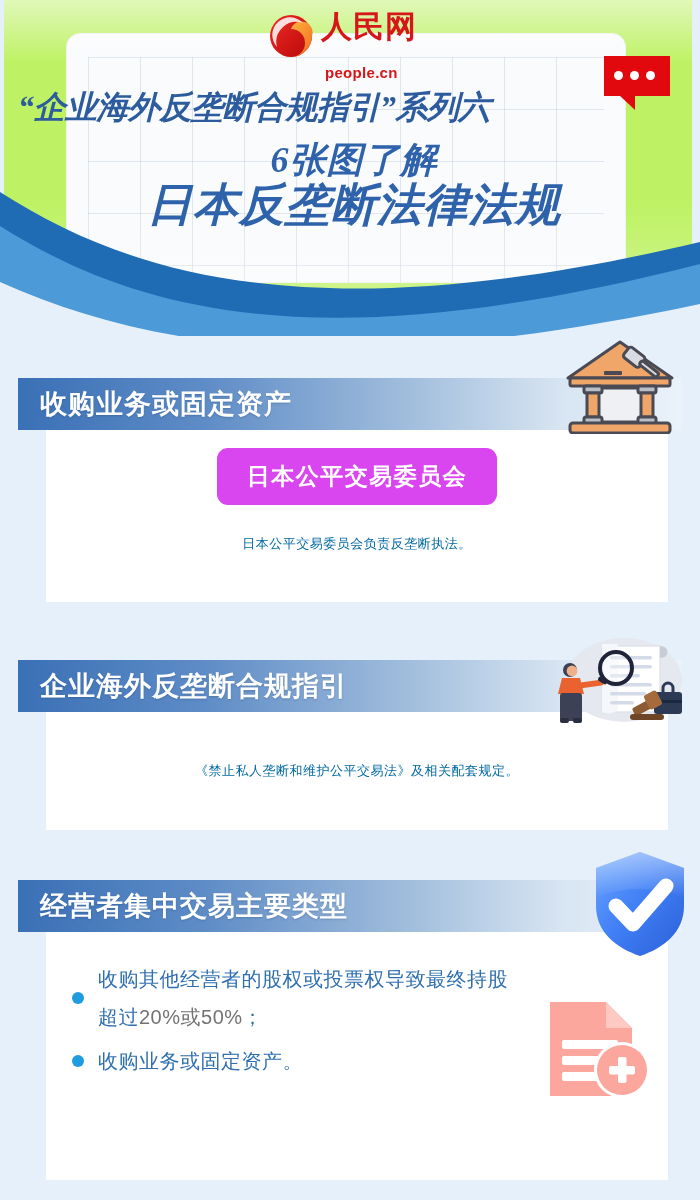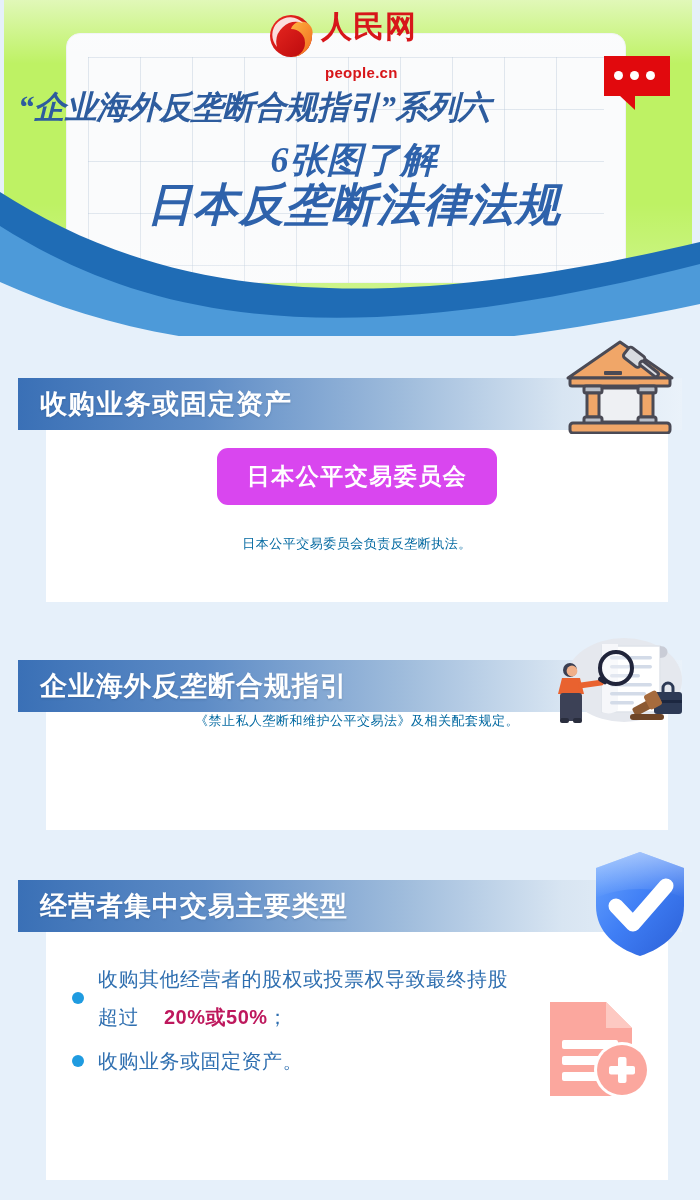--- a/index.html
+++ b/index.html
@@ -123,21 +123,21 @@
   .bullets { list-style:none; }
   .bullets li {
     position:relative; padding-left:40px;
     font-size:20px; color:#2f6fb0; letter-spacing:.5px;
     line-height:1.9; margin-bottom:6px;
   }
   .bullets li .dot {
     position:absolute; left:14px; top:50%; transform:translateY(-50%);
     width:12px; height:12px; border-radius:50%; background:#1f9be0;
   }
-  .bullets li b { font-weight:bold; color:#be185d;margin-left:25px; }
+  .bullets li b { font-weight:normal; color:#737373; }
 
   
   .icon-abs { position:absolute; z-index:5; }
 </style>
 </head>
 <body>
 
 <div class="hero">
   <div class="hero-card"></div>
   <div class="hero-grid"></div>
@@ -259,21 +259,21 @@
       <circle cx="70" cy="34" r="16" fill="none" stroke="#20243a" stroke-width="4"></circle>
       <circle cx="70" cy="34" r="13" fill="#fff" opacity=".35"></circle>
       <rect x="52" y="44" width="10" height="5" rx="2.5" fill="#20243a" transform="rotate(32 57 46)"></rect>
     </g>
   </svg>
 
   <div class="sec-head">
     <span class="sec-head-title">企业海外反垄断合规指引</span>
   </div>
 
-  <div class="sec-body" style="height:118px; display:flex; align-items:flex-start; justify-content:center;">
+  <div class="sec-body" style="height:118px; display:flex; align-items:center; justify-content:center;">
     <div class="body-text">《禁止私人垄断和维护公平交易法》及相关配套规定。</div>
   </div>
 </div>
 
 <div class="section" style="top:880px;">
 
   <svg class="icon-abs" style="left:570px; top:-32px; width:104px; height:112px;" viewBox="0 0 104 112">
     <defs>
       <linearGradient id="shGrad" x1="0" y1="0" x2="1" y2="1">
         <stop offset="0%" stop-color="#6aa5ff"></stop>

